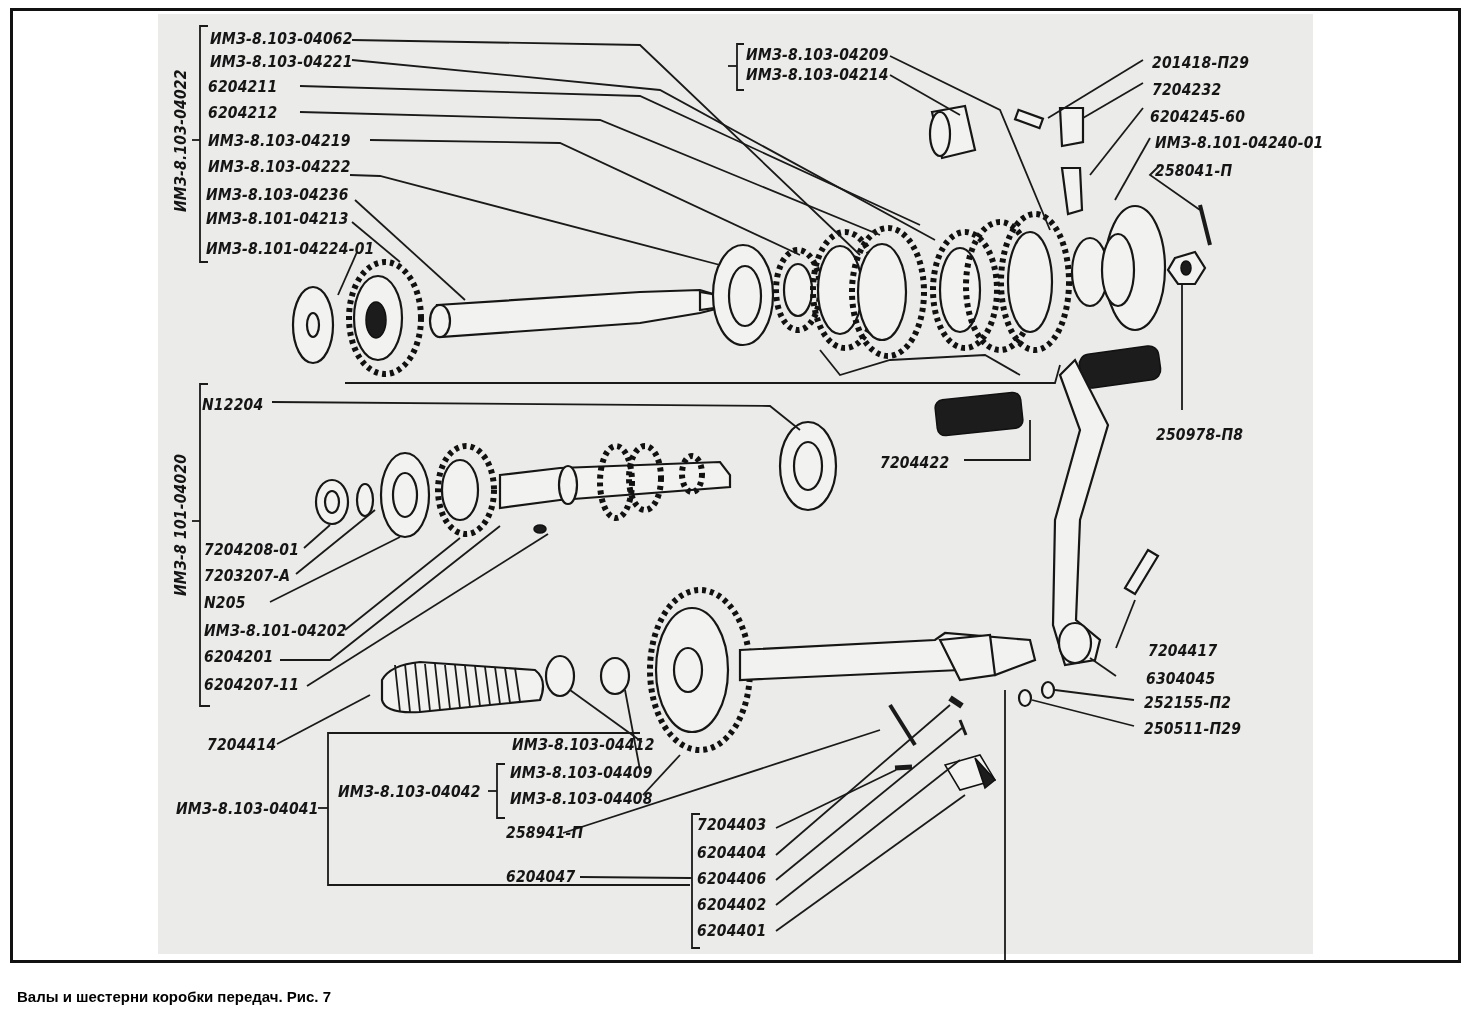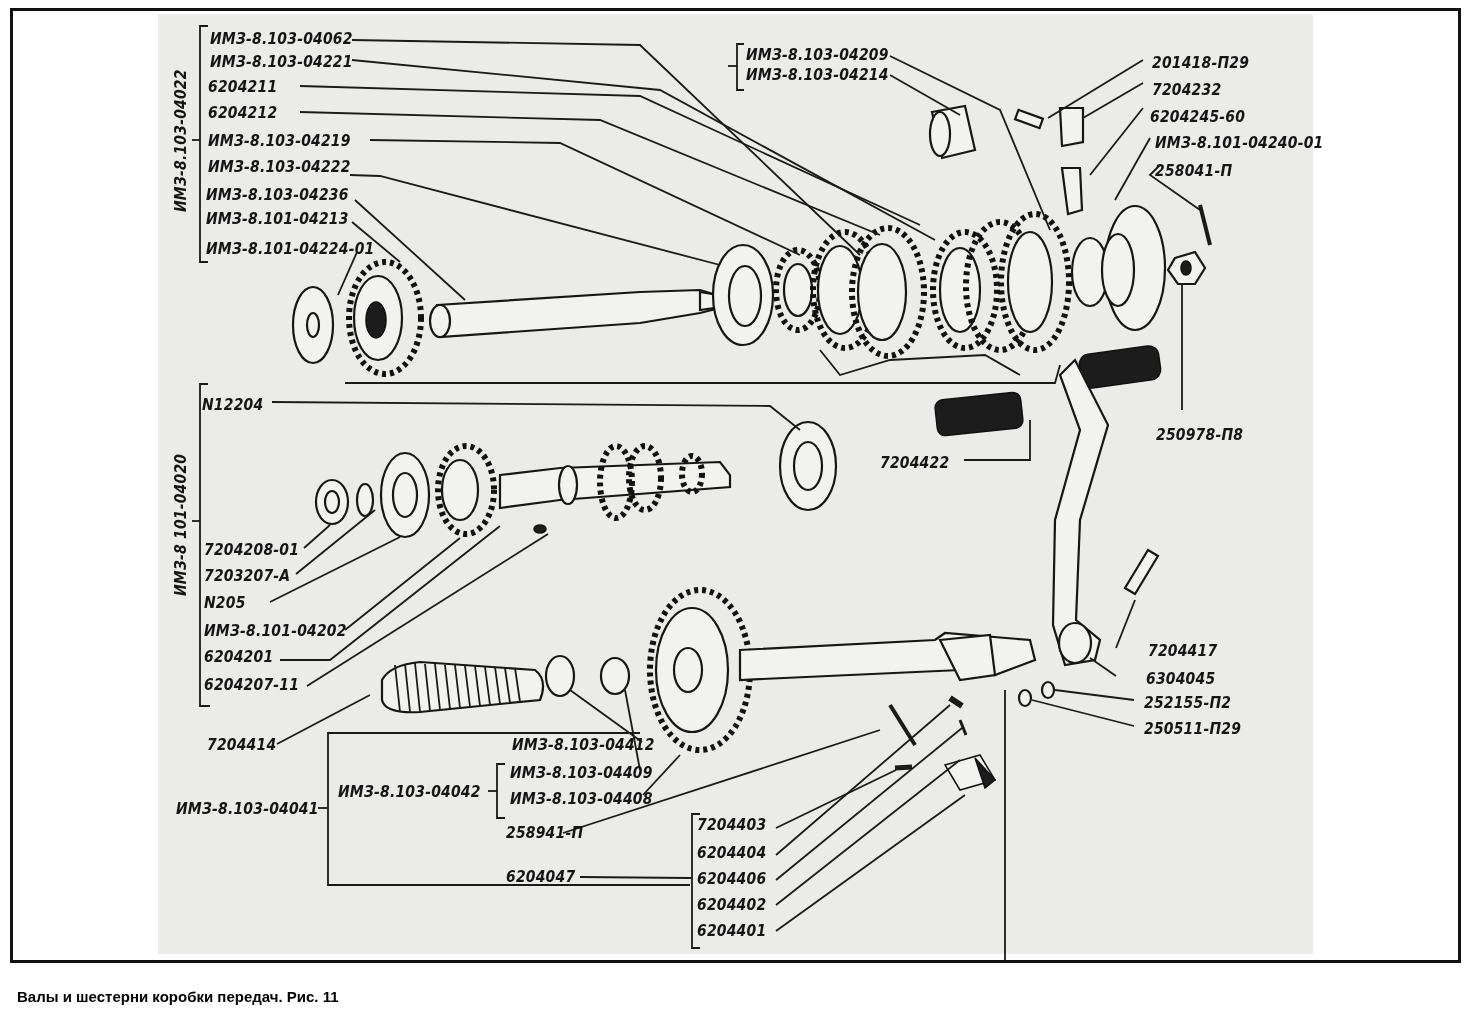--- a/index.html
+++ b/index.html
@@ -221,13 +221,13 @@
     <text class="lbl" x="506" y="838">258941-П</text>
     <text class="lbl" x="506" y="882">6204047</text>
     <text class="lbl" x="697" y="830">7204403</text>
     <text class="lbl" x="697" y="858">6204404</text>
     <text class="lbl" x="697" y="884">6204406</text>
     <text class="lbl" x="697" y="910">6204402</text>
     <text class="lbl" x="697" y="936">6204401</text>
   </g>
 </svg>
 
-<div id="caption">Валы и шестерни коробки передач. Рис. 11</div>
+<div id="caption">Валы и шестерни коробки передач. Рис. 7</div>
 
 </body></html>

